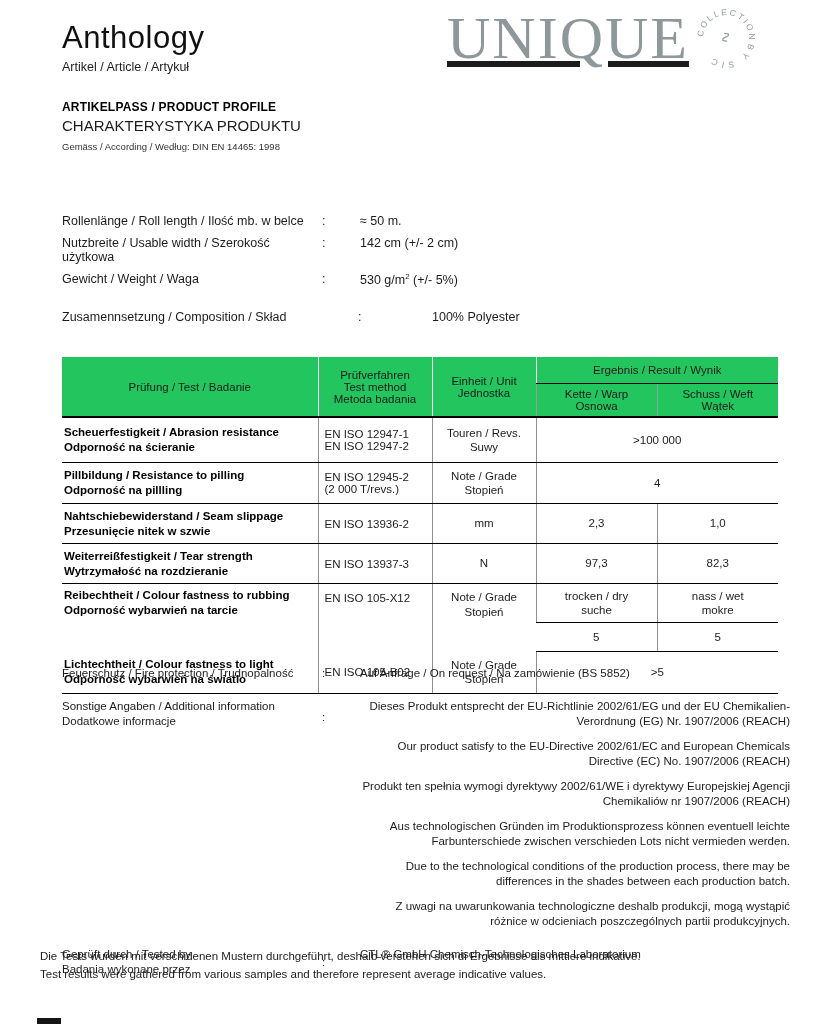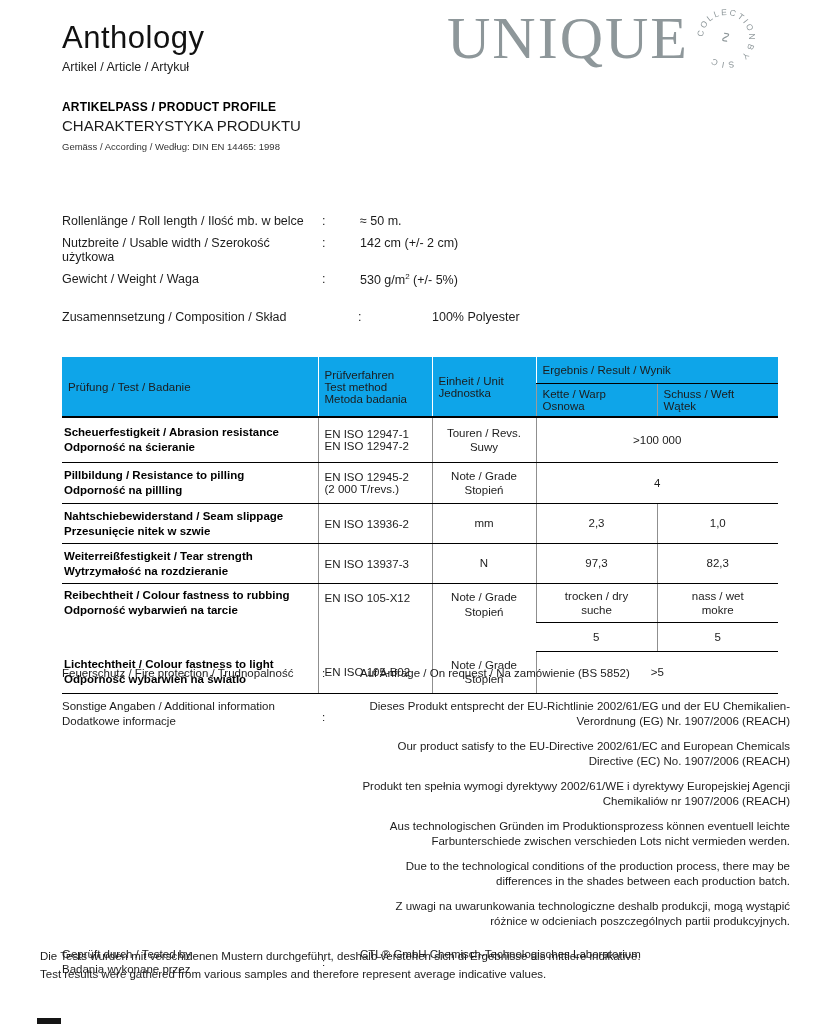--- a/index.html
+++ b/index.html
@@ -5,21 +5,21 @@
   html,body{margin:0;padding:0;background:#e8e8e8;}
   .page{
     position:relative;width:818px;height:1024px;margin:0 auto;
     background:#ffffff;overflow:hidden;
     font-family:"Liberation Sans", sans-serif;color:#1c1c1c;
   }
   
   .brand{position:absolute;left:62px;top:20px;}
   .brand-word{font-size:31px;letter-spacing:0.5px;color:#111;}
   .brand-sub{font-size:12.5px;margin-top:4px;color:#222;}
-  .logo{position:absolute;left:447px;top:6px;display:flex;align-items:flex-start;}
+  .logo{position:absolute;left:447px;top:6px;display:flex;align-items:flex-start;text-decoration:underline;}
   .wordmark{
     font-family:"Liberation Serif", serif;font-size:60px;line-height:64px;
     letter-spacing:2px;color:#8e979a;font-weight:400;
   }
   .stamp{margin-left:6px;margin-top:0px;}
   
   .titleblock{position:absolute;left:62px;top:100px;}
   .title-main{font-size:12px;font-weight:bold;letter-spacing:0.2px;color:#000;}
   .title-sub{font-size:15px;margin-top:3px;color:#1c1c1c;}
   .title-std{font-size:9.5px;margin-top:7px;color:#333;}
@@ -29,21 +29,21 @@
   .spec-row.gap{margin-top:23px;gap:36px;}
   .spec-label{width:260px;flex:none;}
   .spec-colon{width:38px;flex:none;}
   .spec-value{flex:1;}
   sup{font-size:8px;}
   
   .tblwrap{position:absolute;left:62px;top:357px;width:716px;}
   table{border-collapse:collapse;width:716px;font-size:11.5px;table-layout:fixed;}
   th,td{padding:2px 6px;vertical-align:middle;}
   th{
-    background:#0ea5e9;font-weight:normal;text-align:left;
+    background:#22c55e;font-weight:normal;text-align:center;
     border-left:1px solid #ffffff;
   }
   th:first-child{border-left:none;}
   th.h-main{border-bottom:2px solid #000;height:52px;}
   th.h-result{border-bottom:1px solid #000;height:22px;}
   th.h-sub{border-bottom:2px solid #000;height:28px;border-left:1px solid #9b9b9b;}
   td{border-left:1px solid #8f8f8f;border-bottom:1px solid #000;}
   td:first-child{border-left:none;}
   td.name{font-weight:bold;text-align:left;line-height:15px;padding:4px 4px 4px 2px;color:#000;}
   td.c{text-align:center;line-height:14.5px;}

